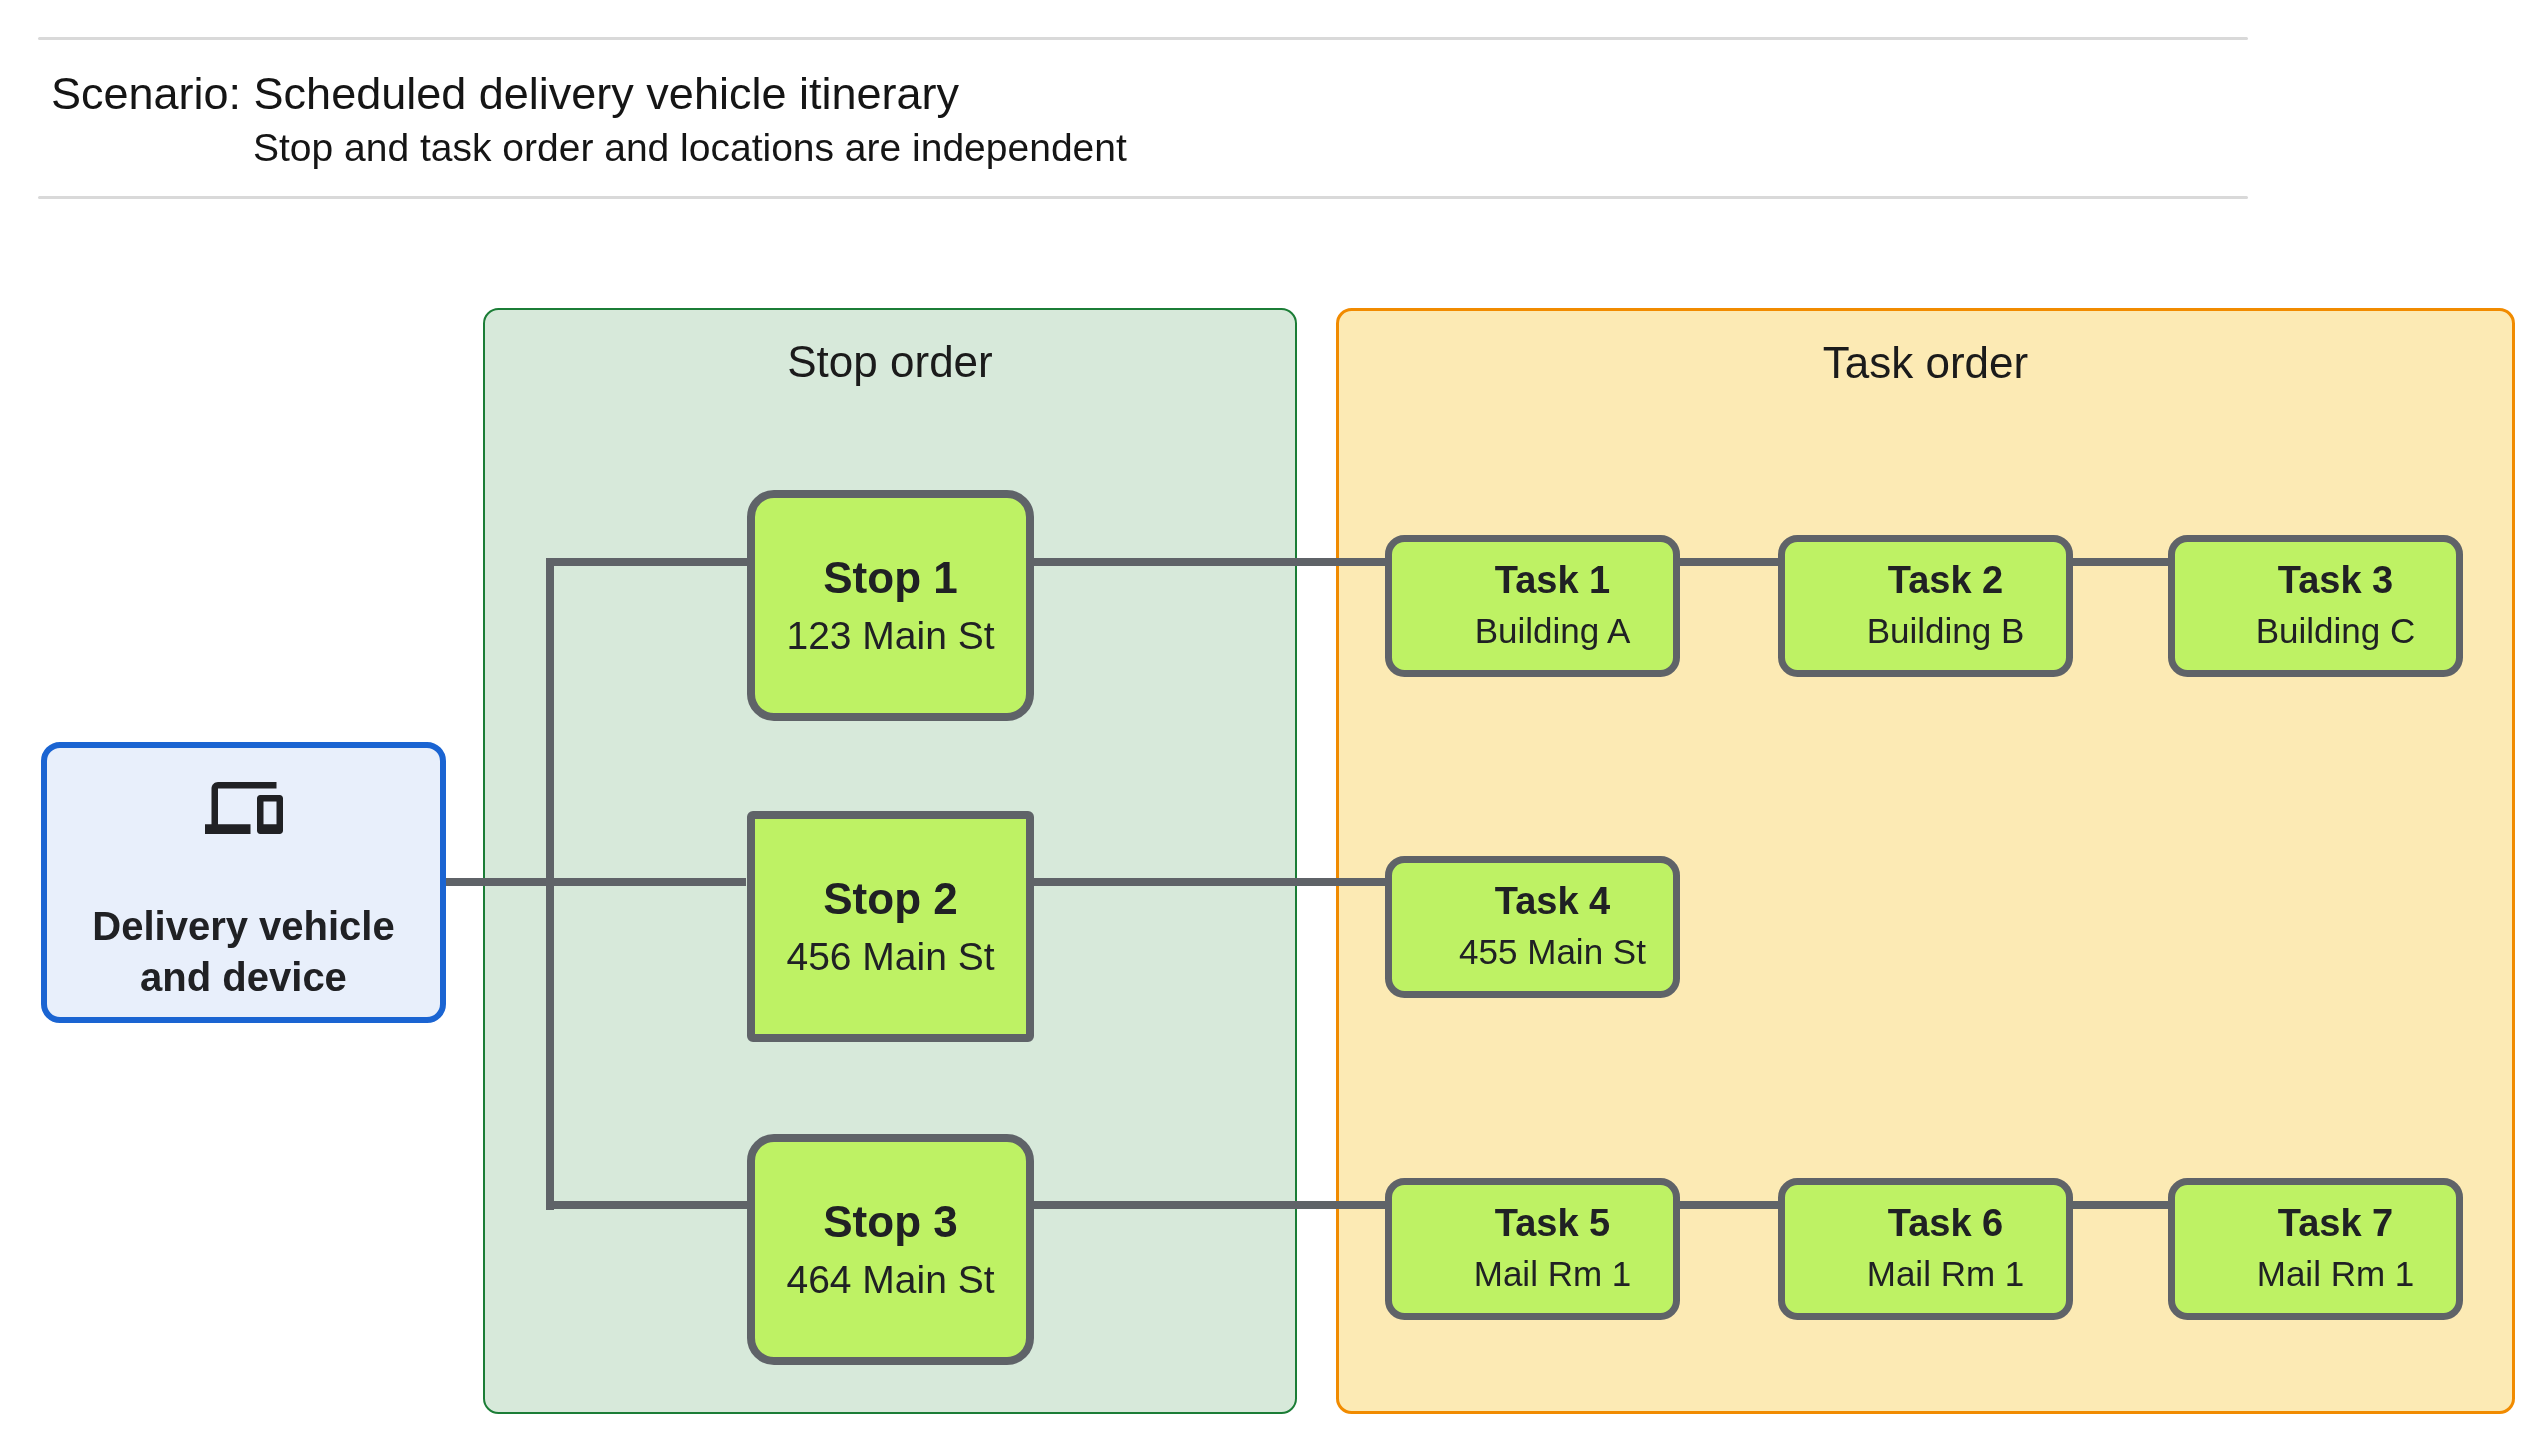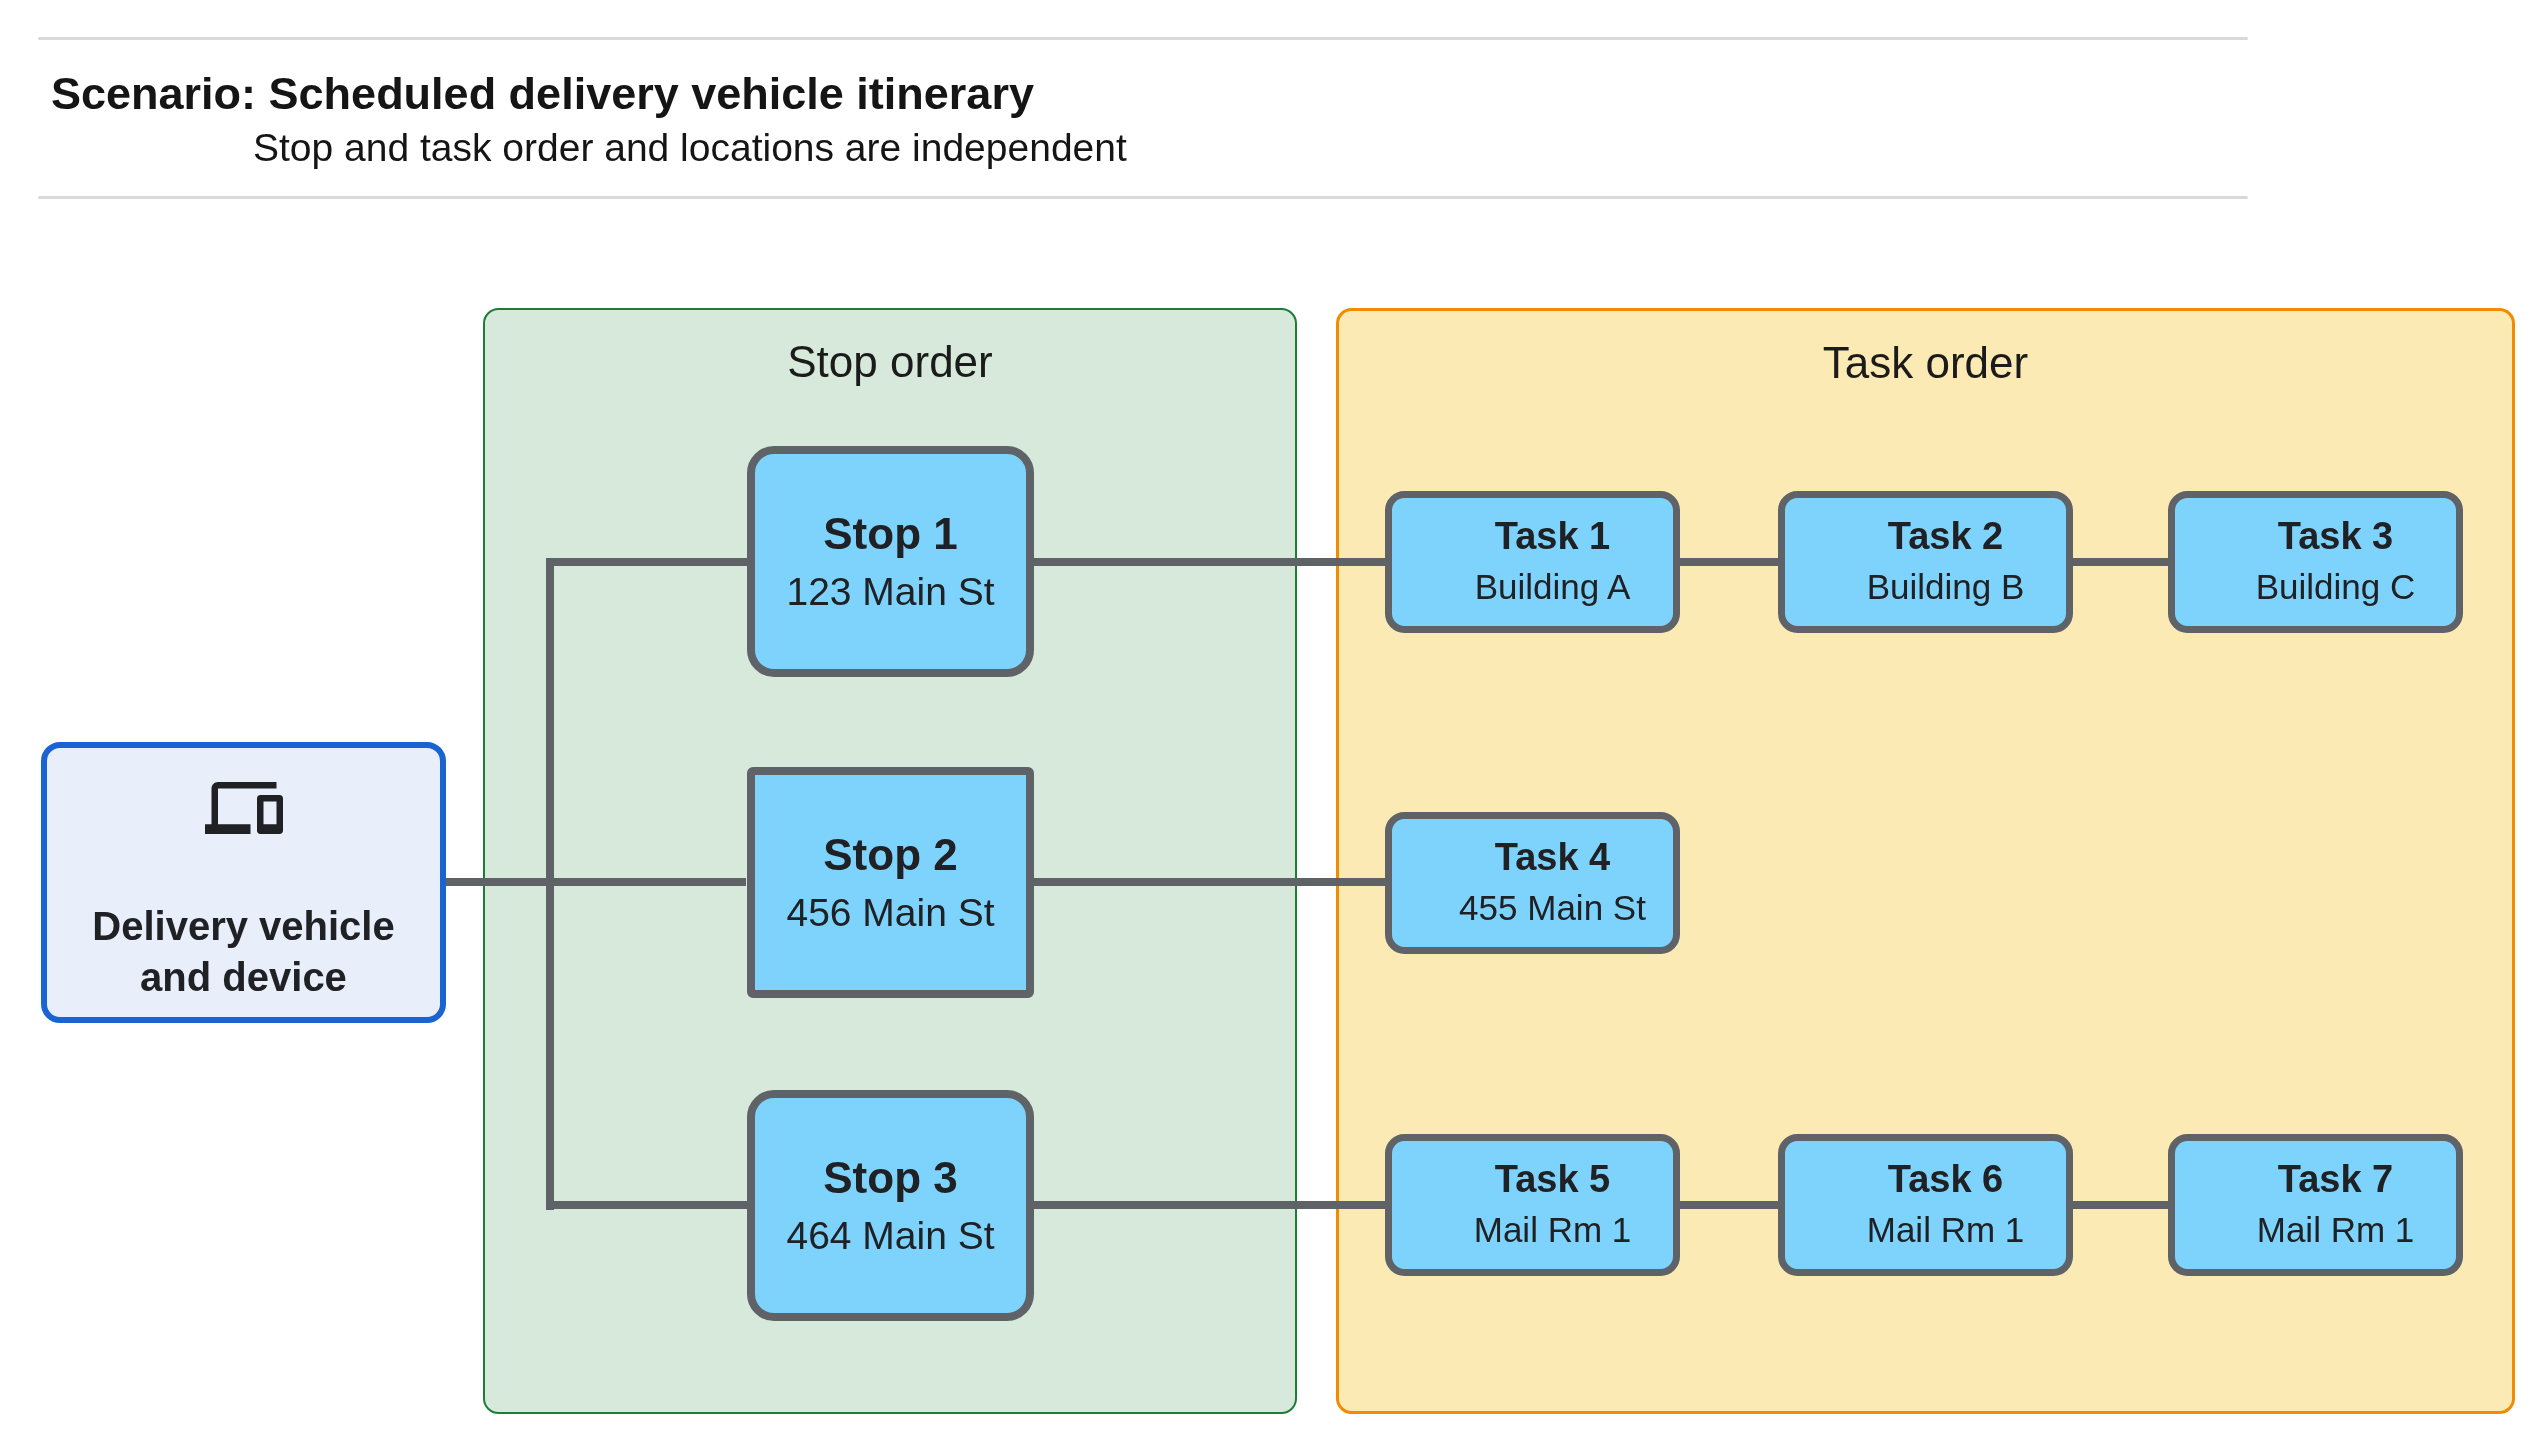--- a/index.html
+++ b/index.html
@@ -10,21 +10,21 @@
     font-family:"Liberation Sans", sans-serif;
     color:#202124;
     overflow:hidden;
   }
   .divider{
     position:absolute;left:38px;width:2210px;height:2.9px;
     background:#d9d9d9;border-radius:1.9px;
   }
   .title{
     position:absolute;left:51px;top:68px;
-    font-size:45px;font-weight:700;color:#151515;
+    font-size:45px;font-weight:400;color:#151515;
     letter-spacing:0;white-space:nowrap;
   }
   .subtitle{
     position:absolute;left:253px;top:126px;
     font-size:39px;font-weight:400;color:#151515;white-space:nowrap;
   }
   .panel{
     position:absolute;top:308px;height:1106px;
     border-radius:15.5px;box-sizing:border-box;
   }
@@ -36,24 +36,25 @@
     left:1336px;width:1179px;
     background:#fceab4;border:3.9px solid #f18b00;
   }
   .panel-title{
     position:absolute;left:0;right:0;top:27px;
     text-align:center;font-size:44px;font-weight:400;color:#1b1b1b;
   }
   .hline{position:absolute;height:7.8px;background:#5f6368;}
   .vline{position:absolute;width:7.8px;background:#5f6368;}
   .node{
-    position:absolute;box-sizing:border-box;background:#7dd3fc;
+    position:absolute;box-sizing:border-box;background:#bef264;
     border:8.7px solid #5f6368;border-radius:27px;
     display:flex;flex-direction:column;align-items:center;justify-content:center;
     text-align:center;
+    margin-top:44px;
   }
   .stop-node{left:747px;width:287px;height:231px;}
   .task-node{width:295px;height:142px;border-width:7.8px;border-radius:19.4px;padding-left:40px;}
   .stop-name{font-size:44px;font-weight:700;color:#202124;line-height:1.25;}
   .stop-addr{font-size:39px;font-weight:400;color:#202124;line-height:1.3;margin-top:5.8px;}
   .task-name{font-size:38px;font-weight:700;color:#202124;line-height:1.2;}
   .task-loc{font-size:35px;font-weight:400;color:#202124;line-height:1.3;margin-top:4.8px;}
   .source-node{
     position:absolute;left:41px;top:742px;width:405px;height:281px;
     box-sizing:border-box;background:#e8effb;

